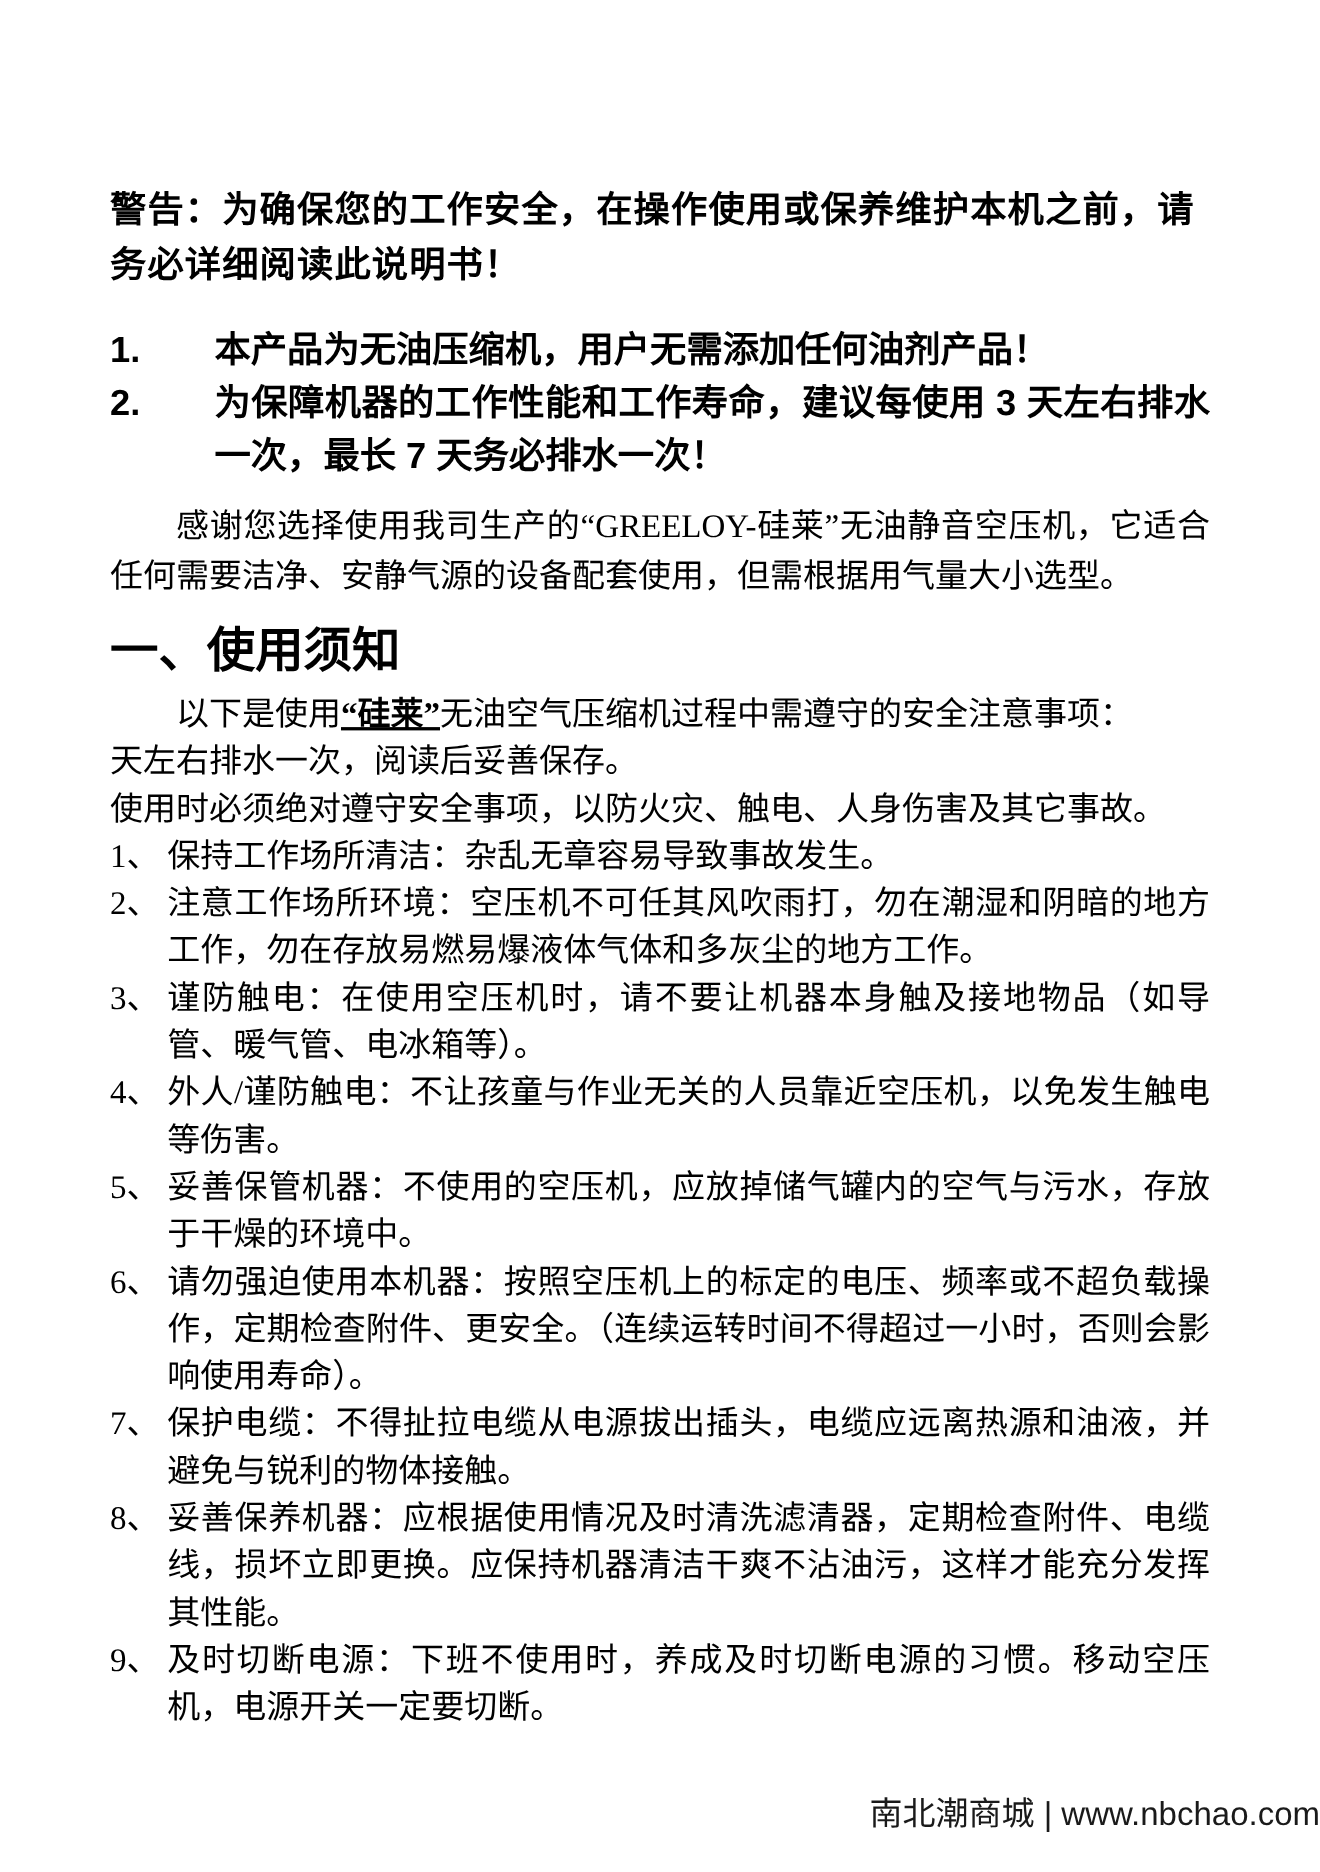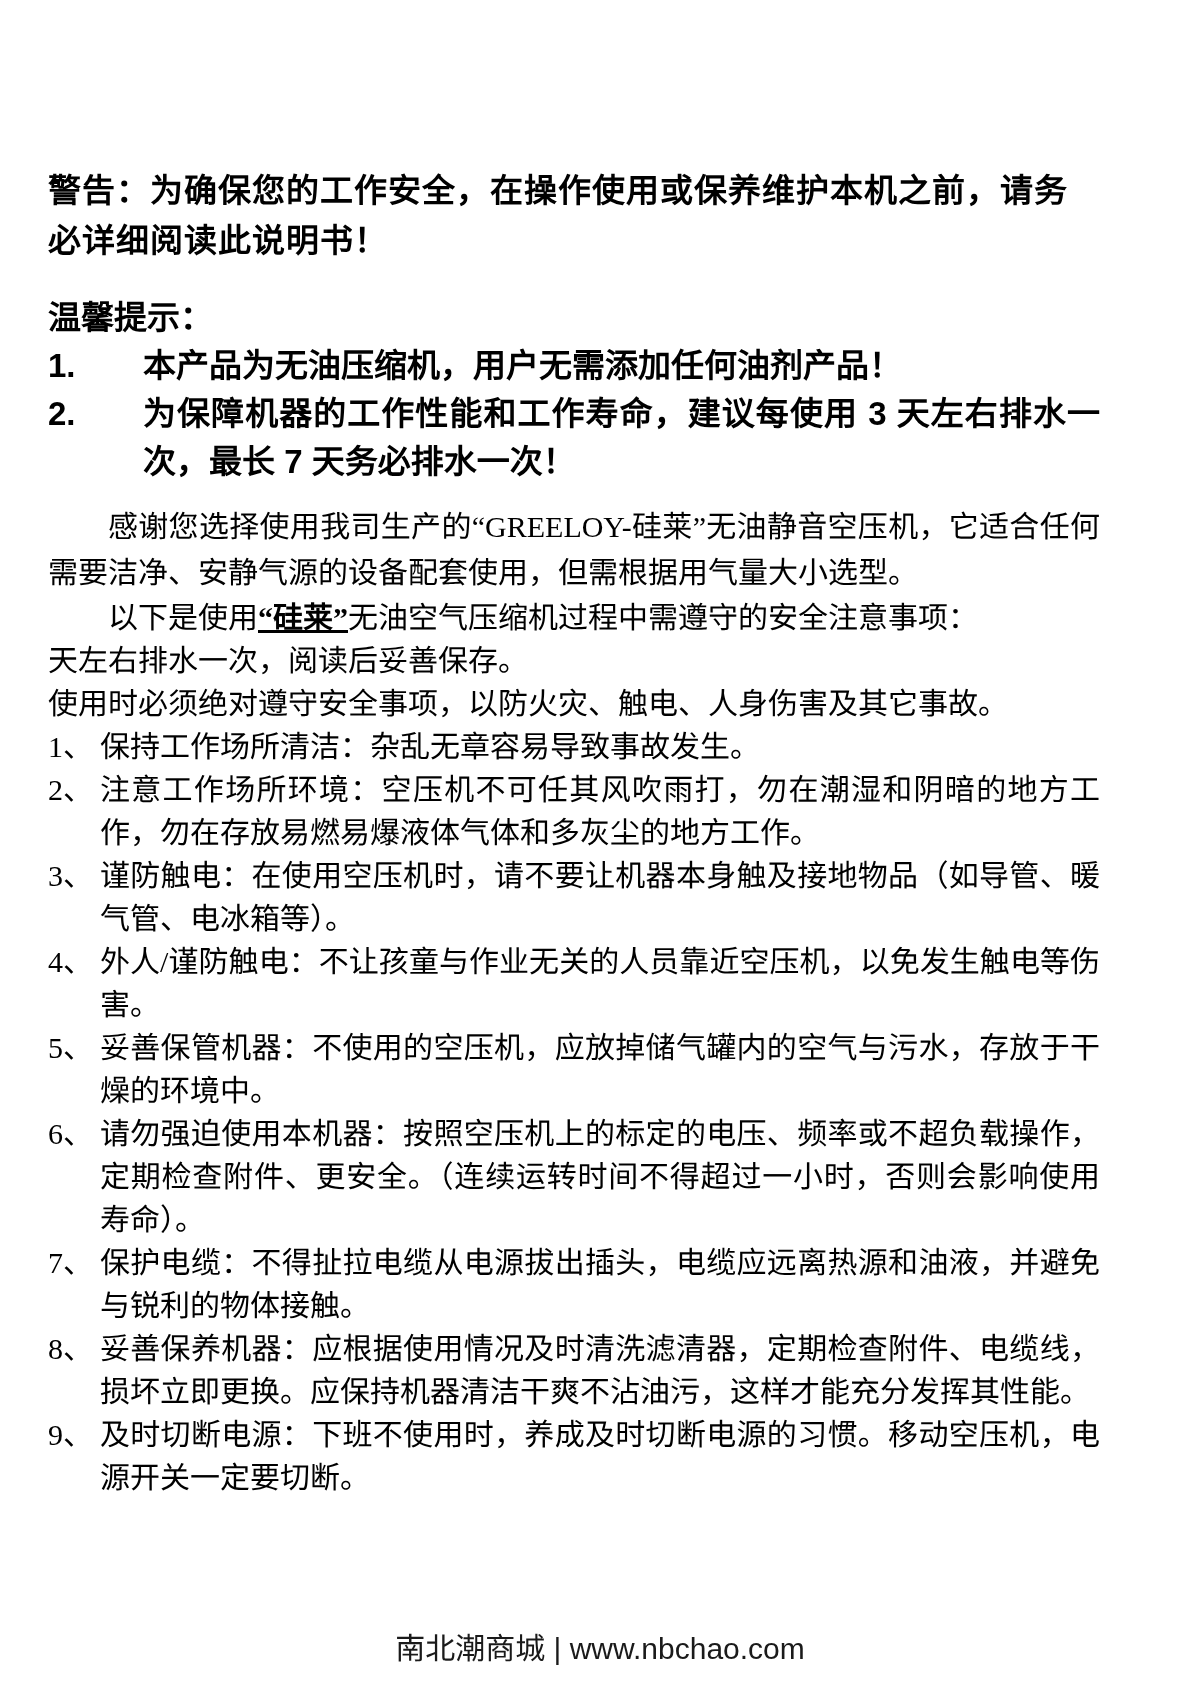--- a/index.html
+++ b/index.html
@@ -6,21 +6,21 @@
   body {
     width: 1200px;
     height: 1702px;
     background: #ffffff;
     color: #000000;
     position: relative;
     font-family: "Liberation Serif", "DejaVu Serif", serif;
     overflow: hidden;
   }
   .content {
-    padding: 166px 100px 0 48px;
+    padding: 166px 100px 0 100px;
   }
   
   .warning {
     margin: 0;
     font-family: "Liberation Sans", "DejaVu Sans", sans-serif;
     font-weight: bold;
     font-size: 33px;
     line-height: 50px;
     letter-spacing: 1px;
   }
@@ -73,47 +73,47 @@
     line-height: 43px;
   }
   .li-num { width: 52px; flex: none; }
   .li-txt { flex: 1; text-align: justify; }
   
   .footer {
     position: absolute;
     left: 0;
     right: 0;
     bottom: 34px;
-    text-align: center;
+    text-align: right;
     font-family: "Liberation Sans", "DejaVu Sans", sans-serif;
     font-size: 30px;
     color: #1a1a1a;
   }
 </style>
 </head>
 <body>
 
 <div class="content">
 
   <p class="warning"><span class="w-label">警告：</span><span>为确保您的工作安全，在操作使用或保养维护本机之前，请务必详细阅读此说明书！</span></p>
 
   <div class="tips">
-    <p class="tips-heading">温馨提示：</p>
     <div class="tip-item">
       <span class="tip-num">1.</span>
       <span class="tip-txt">本产品为无油压缩机，用户无需添加任何油剂产品！</span>
     </div>
     <div class="tip-item">
       <span class="tip-num">2.</span>
       <span class="tip-txt">为保障机器的工作性能和工作寿命，建议每使用 3 天左右排水一次，最长 7 天务必排水一次！</span>
     </div>
   </div>
 
   <p class="intro">感谢您选择使用我司生产的“GREELOY-硅莱”无油静音空压机，它适合任何需要洁净、安静气源的设备配套使用，但需根据用气量大小选型。</p>
 
+  <h2 class="section-heading">一、使用须知</h2>
 
   <p class="lead"><span>以下是使用</span><span class="brand">“硅莱”</span><span>无油空气压缩机过程中需遵守的安全注意事项：</span></p>
   <p class="plain">天左右排水一次，阅读后妥善保存。</p>
   <p class="plain">使用时必须绝对遵守安全事项，以防火灾、触电、人身伤害及其它事故。</p>
 
   <div class="list">
     <div class="list-item">
       <span class="li-num">1、</span>
       <span class="li-txt">保持工作场所清洁：杂乱无章容易导致事故发生。</span>
     </div>

